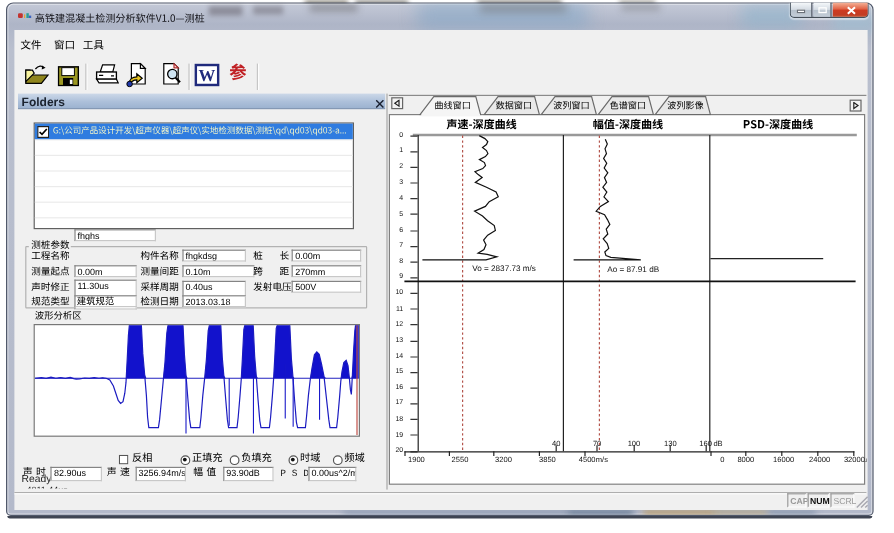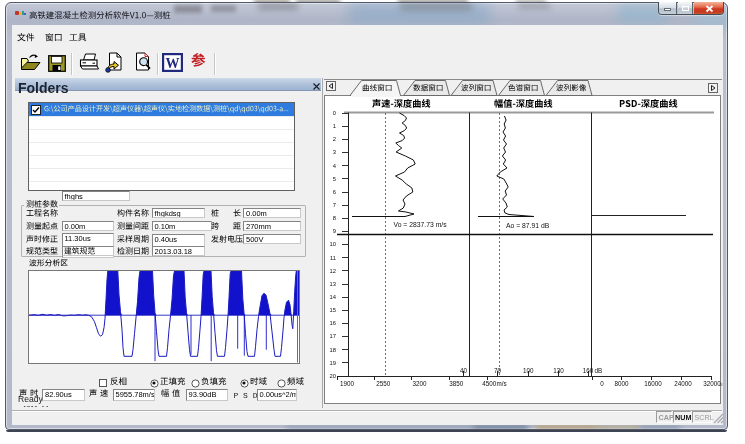--- a/index.html
+++ b/index.html
@@ -140,21 +140,21 @@
       <rect x="1.1" y="1.1" width="18.8" height="16.8" fill="#fff" stroke="#202a7c" stroke-width="2.2"></rect>
       <text x="10.5" y="14.6" font-family="Liberation Serif" font-size="14" font-weight="bold" fill="#202a7c" text-anchor="middle">W</text>
     </svg>
     <svg class="ct" style="left:191px;top:52.5px;overflow:visible" width="16" height="19">
       <g fill="#c02024" transform="translate(0,12.47) scale(0.0145,-0.0145)">
         <use href="#g23" x="0"></use>
       </g>
     </svg>
     <div class="a" style="left:321.5px;top:78px;width:1.2px;height:330px;background:#a8a8a8"></div>
     <div class="a" style="left:15px;top:78px;width:306px;height:12.5px;background:linear-gradient(180deg,#ccd8e8 0%,#adc0da 55%,#9db3d0 100%);border-bottom:1px solid #8498b4"></div>
-    <div class="t" style="left:18px;top:80px;font-size:14px;color:#1c2430;"><b>Folders</b></div>
+    <div class="t" style="left:18px;top:80px;font-size:10px;color:#1c2430;"><b>Folders</b></div>
     <svg class="a" style="left:312.5px;top:82.5px" width="7" height="7">
       <path d="M0.5 0.5 L6.5 6.5 M6.5 0.5 L0.5 6.5" stroke="#1a2030" stroke-width="1.2"></path>
     </svg>
     <div class="a" style="left:27.5px;top:102px;width:267px;height:88.5px;background:#fff;border:1px solid #606060"></div>
     <div class="a" style="left:28.5px;top:116.1px;width:265px;height:1px;background:#ebebeb"></div>
     <div class="a" style="left:28.5px;top:129px;width:265px;height:1px;background:#ebebeb"></div>
     <div class="a" style="left:28.5px;top:141.9px;width:265px;height:1px;background:#ebebeb"></div>
     <div class="a" style="left:28.5px;top:154.8px;width:265px;height:1px;background:#ebebeb"></div>
     <div class="a" style="left:28.5px;top:167.7px;width:265px;height:1px;background:#ebebeb"></div>
     <div class="a" style="left:28.5px;top:180.6px;width:265px;height:1px;background:#ebebeb"></div>
@@ -415,21 +415,21 @@
         <use href="#g60" x="1341"></use>
       </g>
     </svg>
     <div class="inp" style="left:42px;top:388.5px;width:43px;height:12px">82.90us</div>
     <svg class="ct" style="left:89px;top:389.3px;overflow:visible" width="24" height="11">
       <g fill="#000" transform="translate(0,7.052) scale(0.0082,-0.0082)">
         <use href="#g36" x="0"></use>
         <use href="#g86" x="1341"></use>
       </g>
     </svg>
-    <div class="inp" style="left:112.5px;top:388.5px;width:42.5px;height:12px">5955.78m/s</div>
+    <div class="inp" style="left:112.5px;top:388.5px;width:42.5px;height:12px">3256.94m/s</div>
     <svg class="ct" style="left:161px;top:389.3px;overflow:visible" width="24" height="11">
       <g fill="#000" transform="translate(0,7.052) scale(0.0082,-0.0082)">
         <use href="#g87" x="0"></use>
         <use href="#g88" x="1341"></use>
       </g>
     </svg>
     <div class="inp" style="left:185.5px;top:388.5px;width:42.5px;height:12px">93.90dB</div>
     <div class="t" style="left:233.5px;top:390.5px;font-size:8px;color:#1a1a1a;font-family:Liberation Mono, monospace;">P S D</div>
     <div class="inp" style="left:256.5px;top:388.5px;width:40.5px;height:12px">0.00us^2/m</div>
     <div class="a" style="left:22px;top:403.5px;width:60px;height:3.5px;overflow:hidden">

